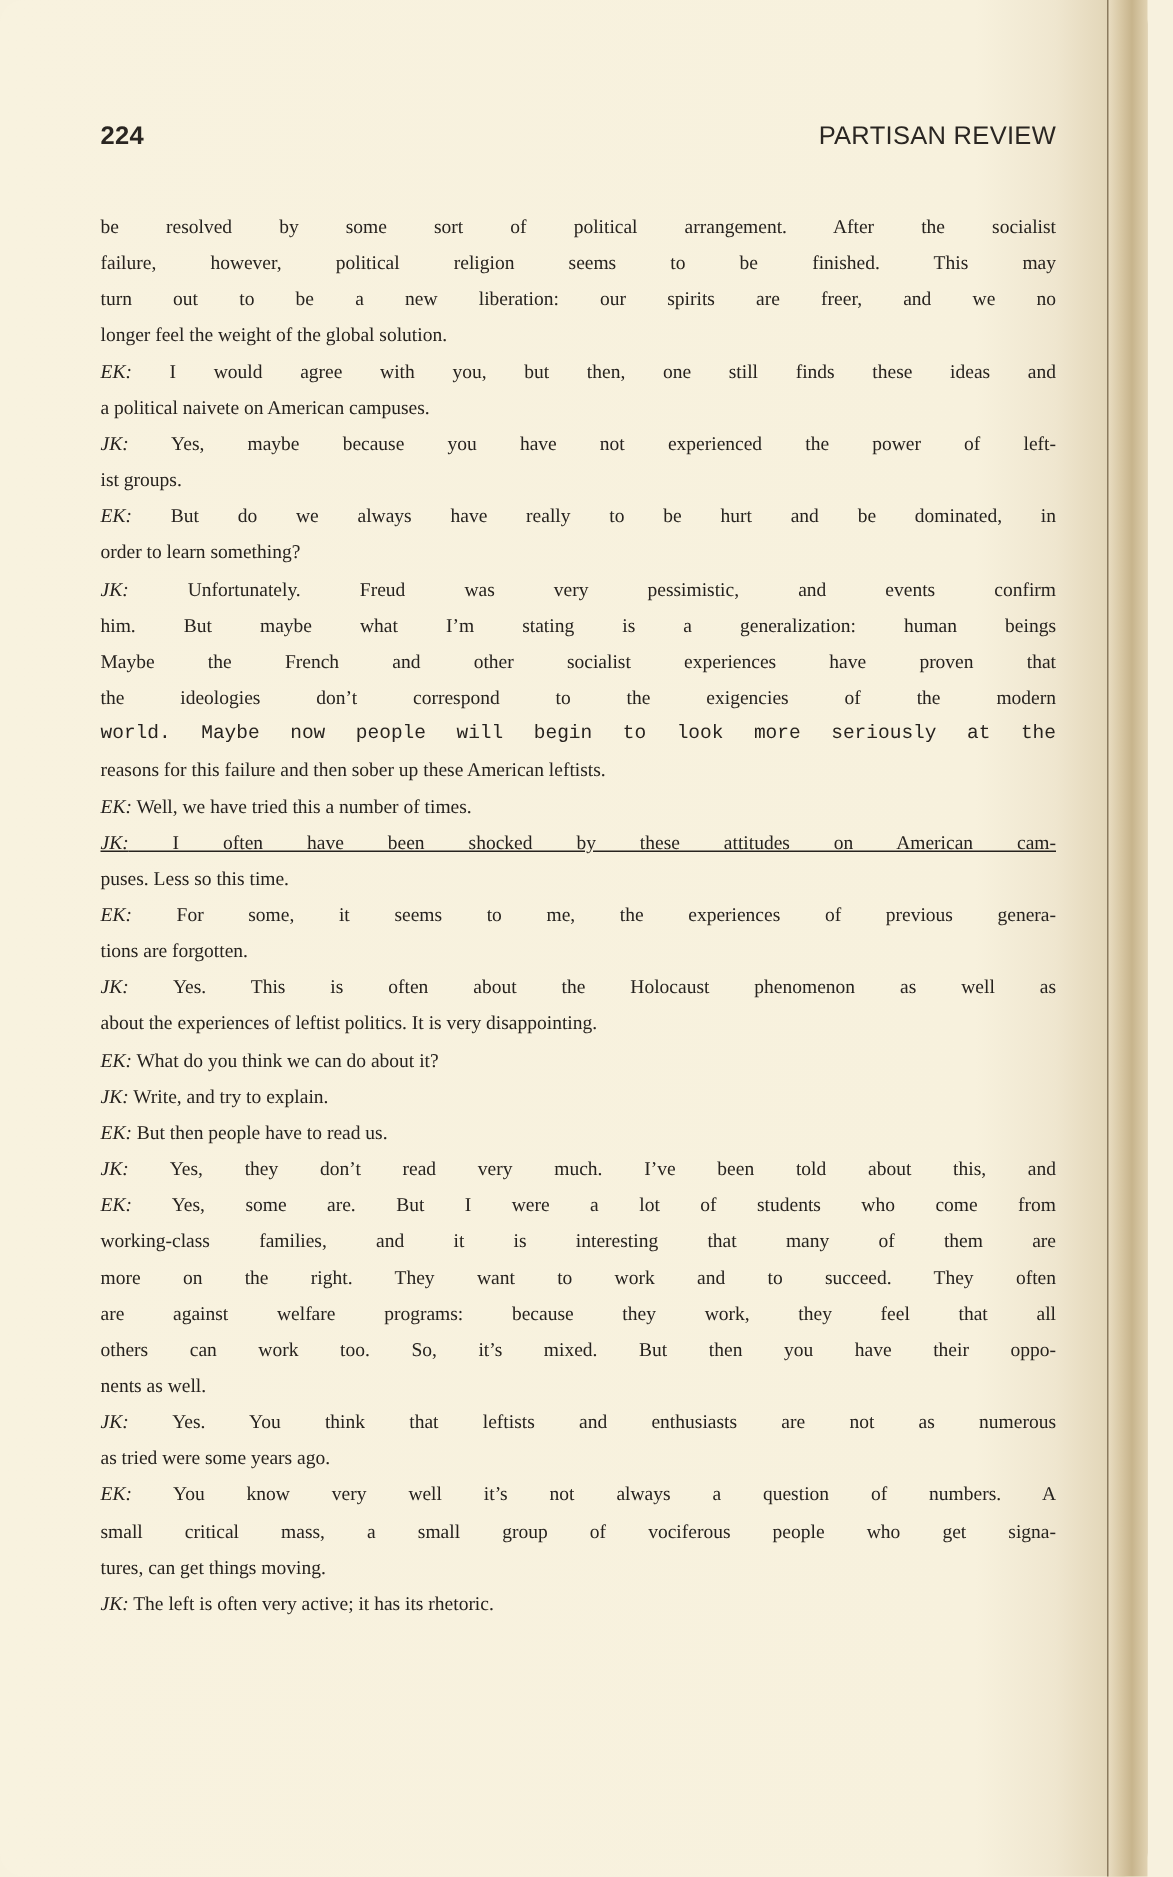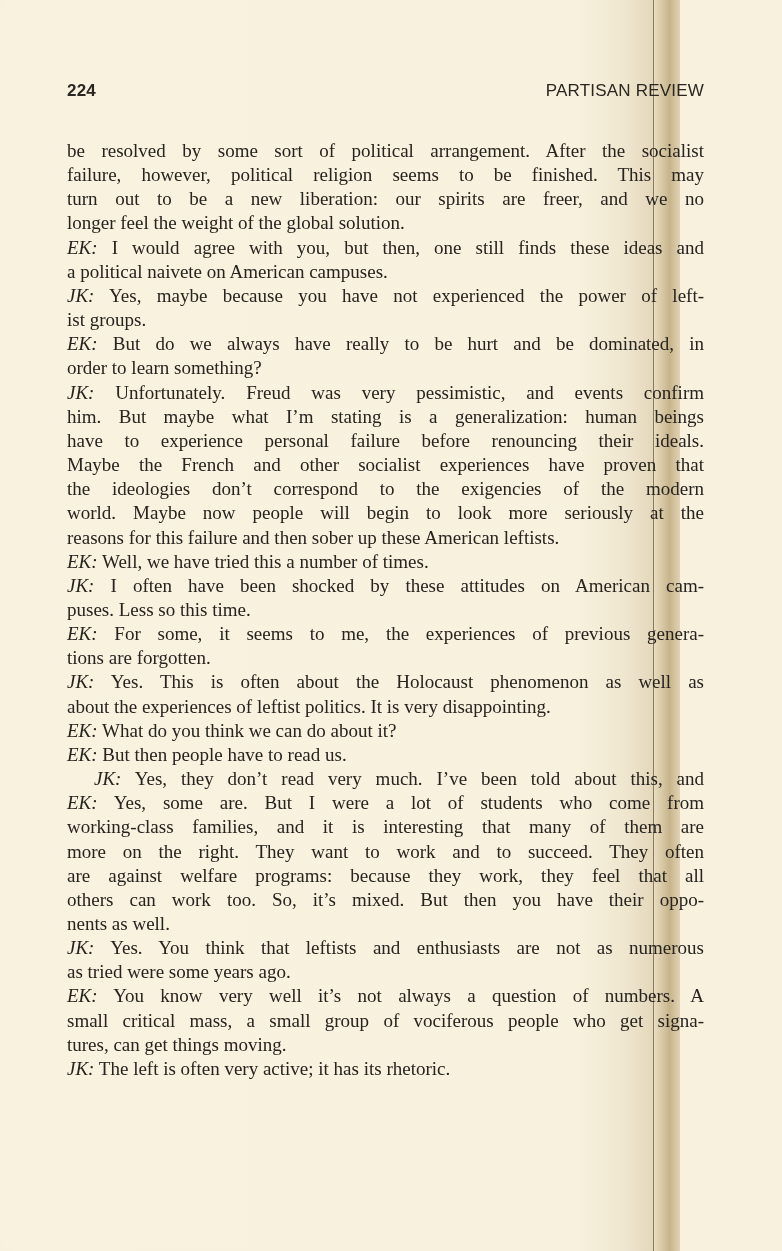--- a/index.html
+++ b/index.html
@@ -2,39 +2,39 @@
 <html><head>
 <meta charset="utf-8">
 <style>
   html, body { margin: 0; padding: 0; }
   body {
     width: 782px; height: 1251px; overflow: hidden;
     background: #f7f1de;
     position: relative;
   }
   .page {
-    position: absolute; left: 0; top: 0; width: 680px; height: 1251px;
+    position: absolute; left: 0; top: 0; width: 765px; height: 1251px;
     background: linear-gradient(to right, #f8f2df 0%, #f7f1dd 85%, #efe6cf 92%, #e4d8bb 96%, #cfc0a0 100%);
     border-radius: 16px;
   }
   .edge {
     position: absolute; top: 0; right: 0; width: 26px; height: 1251px;
     background: linear-gradient(to right, #e8dcc0 0%, #d9c9a6 30%, #c7b48c 60%, #e1d3b3 100%);
     border-left: 1.5px solid #8a7a5e;
   }
   .running-head {
     position: absolute; top: 81px; left: 67px; width: 637px; height: 22px;
     font-family: "Liberation Sans", sans-serif; font-size: 17px;
     color: #2a2622; letter-spacing: 0.2px;
   }
   .folio { position: absolute; left: 0; top: 0; font-weight: bold; }
   .journal { position: absolute; right: 0; top: 0; font-weight: normal; }
   .text {
     position: absolute; top: 139px; left: 67px; width: 637px;
-    font-family: "Liberation Serif", serif; font-size: 19px;
+    font-family: "Liberation Serif", serif; font-size: 13px;
     line-height: 24.15px; color: #27231f;
     text-align: justify;
   }
   .para { margin: 0; padding: 0; text-align: justify; }
   .speaker { font-style: italic; }
   .line { display: block; text-align: justify; text-align-last: justify; white-space: nowrap; }
   .line.last { text-align-last: left; }
 </style>
 </head>
 <body>
@@ -62,49 +62,51 @@
         <span class="line" style="white-space: pre;"><span class="speaker">JK:</span><span> Yes, maybe because you have not experienced the power of left-</span></span>
         <span class="line last" style="white-space: pre;"><span>ist groups.</span></span>
       </div>
       <div class="para">
         <span class="line" style="white-space: pre;"><span class="speaker">EK:</span><span> But do we always have really to be hurt and be dominated, in</span></span>
         <span class="line last" style="white-space: pre;"><span>order to learn something?</span></span>
       </div>
       <div class="para">
         <span class="line" style="white-space: pre;"><span class="speaker">JK:</span><span> Unfortunately. Freud was very pessimistic, and events confirm</span></span>
         <span class="line" style="white-space: pre;"><span>him. But maybe what I’m stating is a generalization: human beings</span></span>
-        <span class="line" style="white-space: pre;"><span>have to experience personal failure before renouncing their ideals.</span></span>
         <span class="line" style="white-space: pre;"><span>Maybe the French and other socialist experiences have proven that</span></span>
         <span class="line" style="white-space: pre;"><span>the ideologies don’t correspond to the exigencies of the modern</span></span>
-        <span class="line" style="white-space: pre;"><span>world. Maybe now people will begin to look more seriously at the</span></span>
+        <span class="line" style="white-space: pre; font-family: Liberation Mono, monospace;"><span>world. Maybe now people will begin to look more seriously at the</span></span>
         <span class="line last" style="white-space: pre;"><span>reasons for this failure and then sober up these American leftists.</span></span>
       </div>
       <div class="para">
         <span class="line last" style="white-space: pre;"><span class="speaker">EK:</span><span> Well, we have tried this a number of times.</span></span>
       </div>
       <div class="para">
-        <span class="line" style="white-space: pre;"><span class="speaker">JK:</span><span> I often have been shocked by these attitudes on American cam-</span></span>
+        <span class="line" style="white-space: pre; text-decoration: underline;"><span class="speaker">JK:</span><span> I often have been shocked by these attitudes on American cam-</span></span>
         <span class="line last" style="white-space: pre;"><span>puses. Less so this time.</span></span>
       </div>
       <div class="para">
         <span class="line" style="white-space: pre;"><span class="speaker">EK:</span><span> For some, it seems to me, the experiences of previous genera-</span></span>
         <span class="line last" style="white-space: pre;"><span>tions are forgotten.</span></span>
       </div>
       <div class="para">
         <span class="line" style="white-space: pre;"><span class="speaker">JK:</span><span> Yes. This is often about the Holocaust phenomenon as well as</span></span>
         <span class="line last" style="white-space: pre;"><span>about the experiences of leftist politics. It is very disappointing.</span></span>
       </div>
       <div class="para">
         <span class="line last" style="white-space: pre;"><span class="speaker">EK:</span><span> What do you think we can do about it?</span></span>
       </div>
       <div class="para">
+        <span class="line last" style="white-space: pre;"><span class="speaker">JK:</span><span> Write, and try to explain.</span></span>
+      </div>
+      <div class="para">
         <span class="line last" style="white-space: pre;"><span class="speaker">EK:</span><span> But then people have to read us.</span></span>
       </div>
       <div class="para">
-        <span class="line" style="white-space: pre; margin-left: 27px;"><span class="speaker">JK:</span><span> Yes, they don’t read very much. I’ve been told about this, and</span></span>
+        <span class="line" style="white-space: pre;"><span class="speaker">JK:</span><span> Yes, they don’t read very much. I’ve been told about this, and</span></span>
       </div>
       <div class="para">
         <span class="line" style="white-space: pre;"><span class="speaker">EK:</span><span> Yes, some are. But I were a lot of students who come from</span></span>
         <span class="line" style="white-space: pre;"><span>working-class families, and it is interesting that many of them are</span></span>
         <span class="line" style="white-space: pre;"><span>more on the right. They want to work and to succeed. They often</span></span>
         <span class="line" style="white-space: pre;"><span>are against welfare programs: because they work, they feel that all</span></span>
         <span class="line" style="white-space: pre;"><span>others can work too. So, it’s mixed. But then you have their oppo-</span></span>
         <span class="line last" style="white-space: pre;"><span>nents as well.</span></span>
       </div>
       <div class="para">

